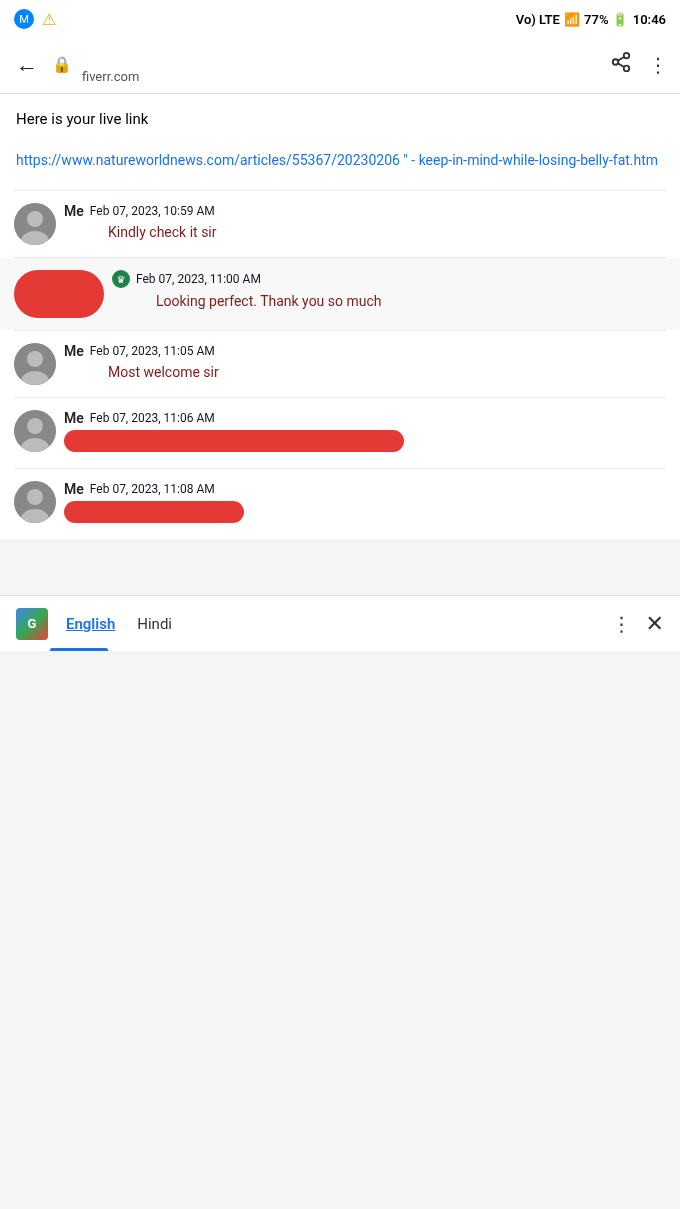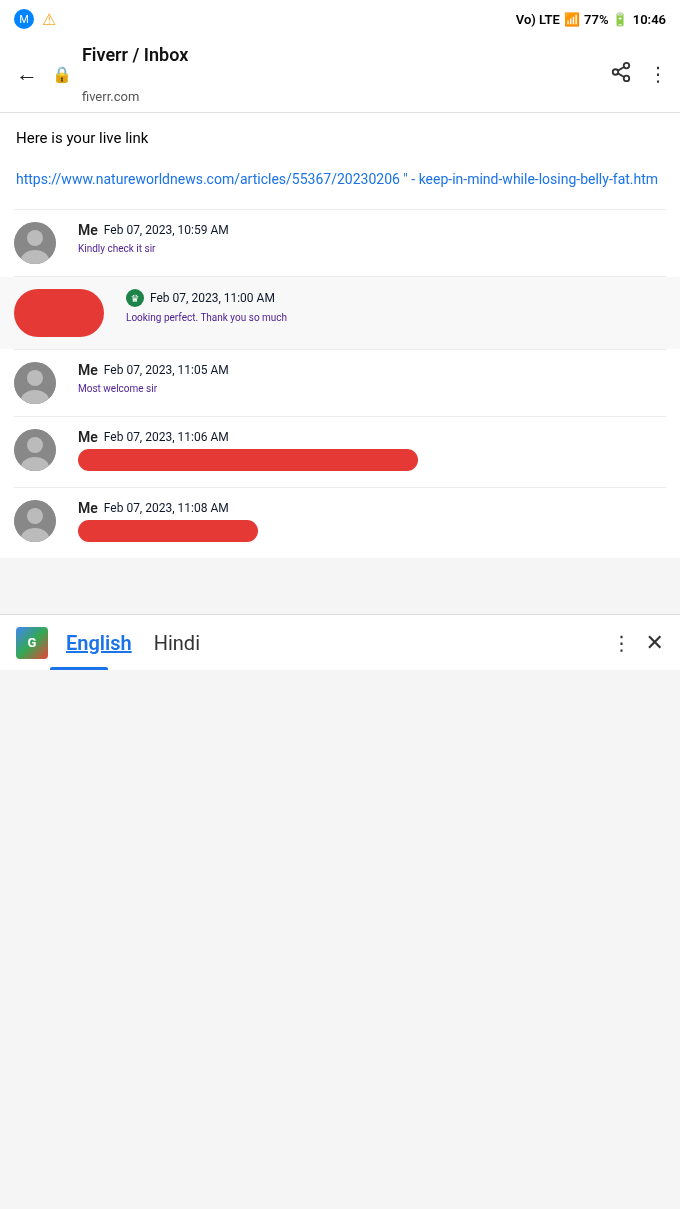--- a/index.html
+++ b/index.html
@@ -109,21 +109,21 @@
       color: #1a73e8;
       font-size: 14px;
       margin-top: 24px;
       word-break: break-all;
     }
 
     
     .msg-group {
       padding: 12px 14px;
       display: flex;
-      gap: 22px;
+      gap: 8px;
       align-items: flex-start;
       background: #fff;
     }
     .msg-group.other-bg {
       background: #f8f8f8;
     }
 
     .avatar {
       width: 42px;
       height: 42px;
@@ -166,23 +166,24 @@
       color: #0f172a;
     }
     .crown-badge {
       width: 18px; height: 18px;
       background: #1d8348;
       border-radius: 50%;
       display: flex; align-items: center; justify-content: center;
       color: #fff; font-size: 10px;
     }
     .msg-text {
-      font-size: 10px;
-      color: #4c1d95;
+      font-size: 14px;
+      color: #7f1d1d;
       line-height: 1.4;
+      margin-left: 44px;
     }
 
     
     .redacted-bar {
       height: 22px;
       border-radius: 11px;
       background: #e53935;
       display: inline-block;
     }
     .redacted-bar.long { width: 340px; }
@@ -211,21 +212,21 @@
       height: 56px;
     }
     .google-translate-icon {
       width: 32px; height: 32px;
       border-radius: 4px;
       background: linear-gradient(135deg, #4285f4 0%, #34a853 50%, #ea4335 100%);
       display: flex; align-items: center; justify-content: center;
       color: #fff; font-size: 13px; font-weight: bold;
     }
     .translate-lang {
-      font-size: 20px;
+      font-size: 15px;
       cursor: pointer;
       padding: 2px 4px;
     }
     .translate-lang.active {
       color: #1a73e8;
       font-weight: 600;
       text-decoration: underline;
     }
     .translate-lang.inactive {
       color: #333;
@@ -272,21 +273,20 @@
     <span>77%</span>
     <span>🔋</span>
     <span>10:46</span>
   </div>
 </div>
 
 <div class="app-bar">
   <span class="back-btn">←</span>
   <span class="lock-icon">🔒</span>
   <div class="app-bar-title">
-    <div class="app-bar-title-text">Fiverr / Inbox</div>
     <div class="app-bar-subtitle">fiverr.com</div>
   </div>
   <div class="app-bar-actions">
     <span class="share-icon">
       
       <svg width="22" height="22" viewBox="0 0 24 24" fill="none" stroke="#333" stroke-width="2">
         <circle cx="18" cy="5" r="3"></circle>
         <circle cx="6" cy="12" r="3"></circle>
         <circle cx="18" cy="19" r="3"></circle>
         <line x1="8.59" y1="13.51" x2="15.42" y2="17.49"></line>

